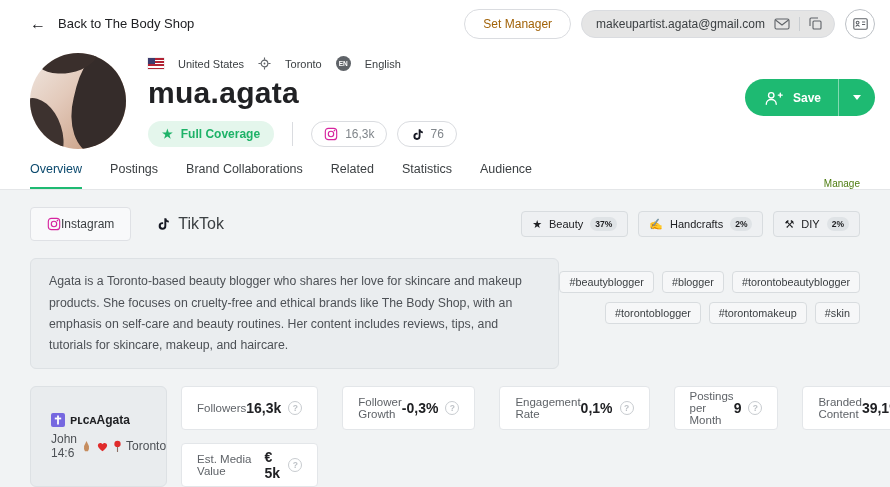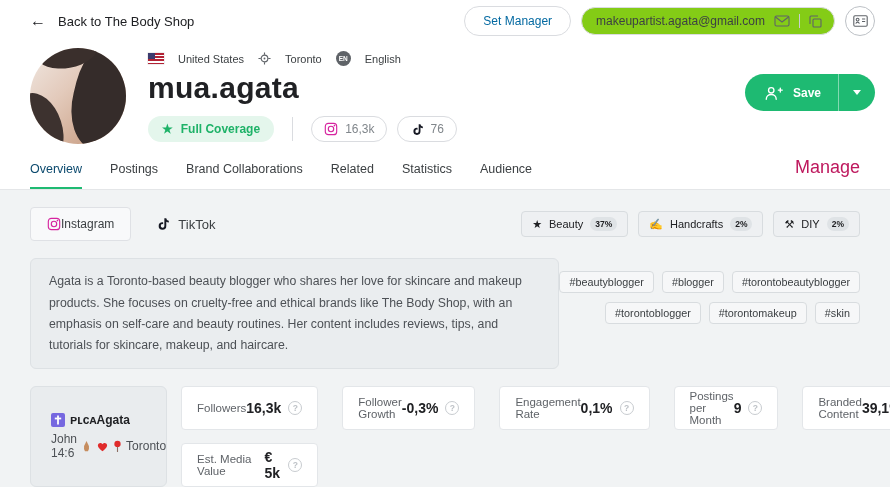--- a/index.html
+++ b/index.html
@@ -8,22 +8,22 @@
     font-family:"Liberation Sans", sans-serif;
     color:#202124; background:#fff;
     display:flex; flex-direction:column;
     overflow:hidden;
   }
   
   .topbar { display:flex; align-items:center; height:44px; padding:6px 15px 0 30px; }
   .back { display:flex; align-items:center; gap:12px; font-size:13px; color:#202124; cursor:pointer; }
   .back-arrow { font-size:16px; line-height:1; }
   .topbar-right { margin-left:auto; display:flex; align-items:center; gap:10px; }
-  .pill-btn { border:1px solid #dadce0; border-radius:16px; padding:7px 18px; font-size:12px; color:#0369a1; background:#fff; cursor:pointer; }
-  .email-pill { display:flex; align-items:center; gap:9px; background:#84cc16; border:1px solid #dadce0; border-radius:17px; padding:6px 12px 6px 14px; font-size:12px; color:#3c4043; }
+  .pill-btn { border:1px solid #dadce0; border-radius:16px; padding:7px 18px; font-size:12px; color:#a16207; background:#fff; cursor:pointer; }
+  .email-pill { display:flex; align-items:center; gap:9px; background:#e5e5e5; border:1px solid #dadce0; border-radius:17px; padding:6px 12px 6px 14px; font-size:12px; color:#3c4043; }
   .vdiv { width:1px; height:14px; background:#c9cdd1; }
   .icon-btn-round { width:30px; height:30px; border:1px solid #bdc1c6; border-radius:50%; display:flex; align-items:center; justify-content:center; background:#fff; cursor:pointer; }
   .sicon { display:inline-flex; align-items:center; }
 
   
   .profile { display:flex; padding:12px 15px 0 30px; }
   .avatar { width:96px; height:96px; border-radius:50%; flex-shrink:0; position:relative; overflow:hidden;
     background:linear-gradient(135deg,#f0e8e2 0%,#e3cabb 40%,#cfa991 75%,#bb9078 100%); }
   .avatar::before { content:''; position:absolute; width:72px; height:112px; background:#352c2a; border-radius:45%; right:-20px; top:-8px; transform:rotate(14deg); }
   .avatar::after { content:''; position:absolute; width:46px; height:72px; background:#3d322f; border-radius:50%; left:-14px; bottom:-20px; transform:rotate(-18deg); }
@@ -42,27 +42,27 @@
   .save-btn { display:flex; align-items:center; background:#1eba72; border-radius:19px; height:37px; color:#fff; overflow:hidden; cursor:pointer; }
   .save-main { display:flex; align-items:center; gap:10px; padding:0 17px 0 19px; font-size:12px; font-weight:bold; }
   .save-div { width:1px; align-self:stretch; background:rgba(255,255,255,.45); }
   .save-caret { padding:0 14px; display:flex; align-items:center; }
   .caret-down { width:0; height:0; border-left:4.5px solid transparent; border-right:4.5px solid transparent; border-top:5px solid #fff; }
 
   
   .tabbar { display:flex; align-items:flex-end; gap:28px; padding:13px 30px 0; border-bottom:1px solid #e4e6e8; }
   .tab { font-size:12.5px; color:#3c4043; padding-bottom:11px; border-bottom:2px solid transparent; cursor:pointer; }
   .tab.active { color:#0c4a6e; border-color:#1eba72; }
-  .manage { margin-left:auto; font-size:18px; color:#be185d; padding-bottom:11px; cursor:pointer; }
+  .manage { margin-left:auto; font-size:10px; color:#4d7c0f; cursor:pointer; }
 
   
   .content { background:#f1f3f4; flex:1; padding:17px 30px 0; }
   .row1 { display:flex; align-items:center; }
   .platform-chip { display:flex; align-items:center; background:#f8f9fa; border:1px solid #dfe1e5; border-radius:4px; padding:9px 16px; font-size:12px; color:#3c4043; cursor:pointer; }
-  .tiktok-tab { display:flex; align-items:center; gap:9px; margin-left:24px; font-size:13px; color:#3c4043; cursor:pointer; }
+  .tiktok-tab { display:flex; align-items:center; gap:9px; margin-left:24px; font-size:16px; color:#3c4043; cursor:pointer; }
   .cats { margin-left:auto; display:flex; gap:10px; }
   .cat { display:flex; align-items:center; gap:7px; border:1px solid #d8dcdf; border-radius:4px; padding:5px 10px; font-size:11px; color:#202124; background:#eef0f2; cursor:pointer; }
   .cat-icon { font-size:11px; }
   .cat-pct { background:#dfe3e6; border-radius:8px; font-size:8.5px; font-weight:bold; padding:2px 5px; }
 
   .row2 { display:flex; align-items:flex-start; margin-top:17px; }
   .bio-card { width:532px; background:#eaedef; border:1px solid #dde1e4; border-radius:6px; padding:12px 18px; font-size:12.3px; line-height:1.72; color:#4d5156; }
   .tags { margin-left:auto; display:flex; flex-direction:column; gap:9px; align-items:flex-end; padding-top:13px; }
   .tag-row { display:flex; gap:8px; justify-content:flex-end; }
   .tag { background:#f6f7f8; border:1px solid #d8dcdf; border-radius:4px; padding:4px 9px; font-size:10.8px; color:#3c4043; cursor:pointer; }

